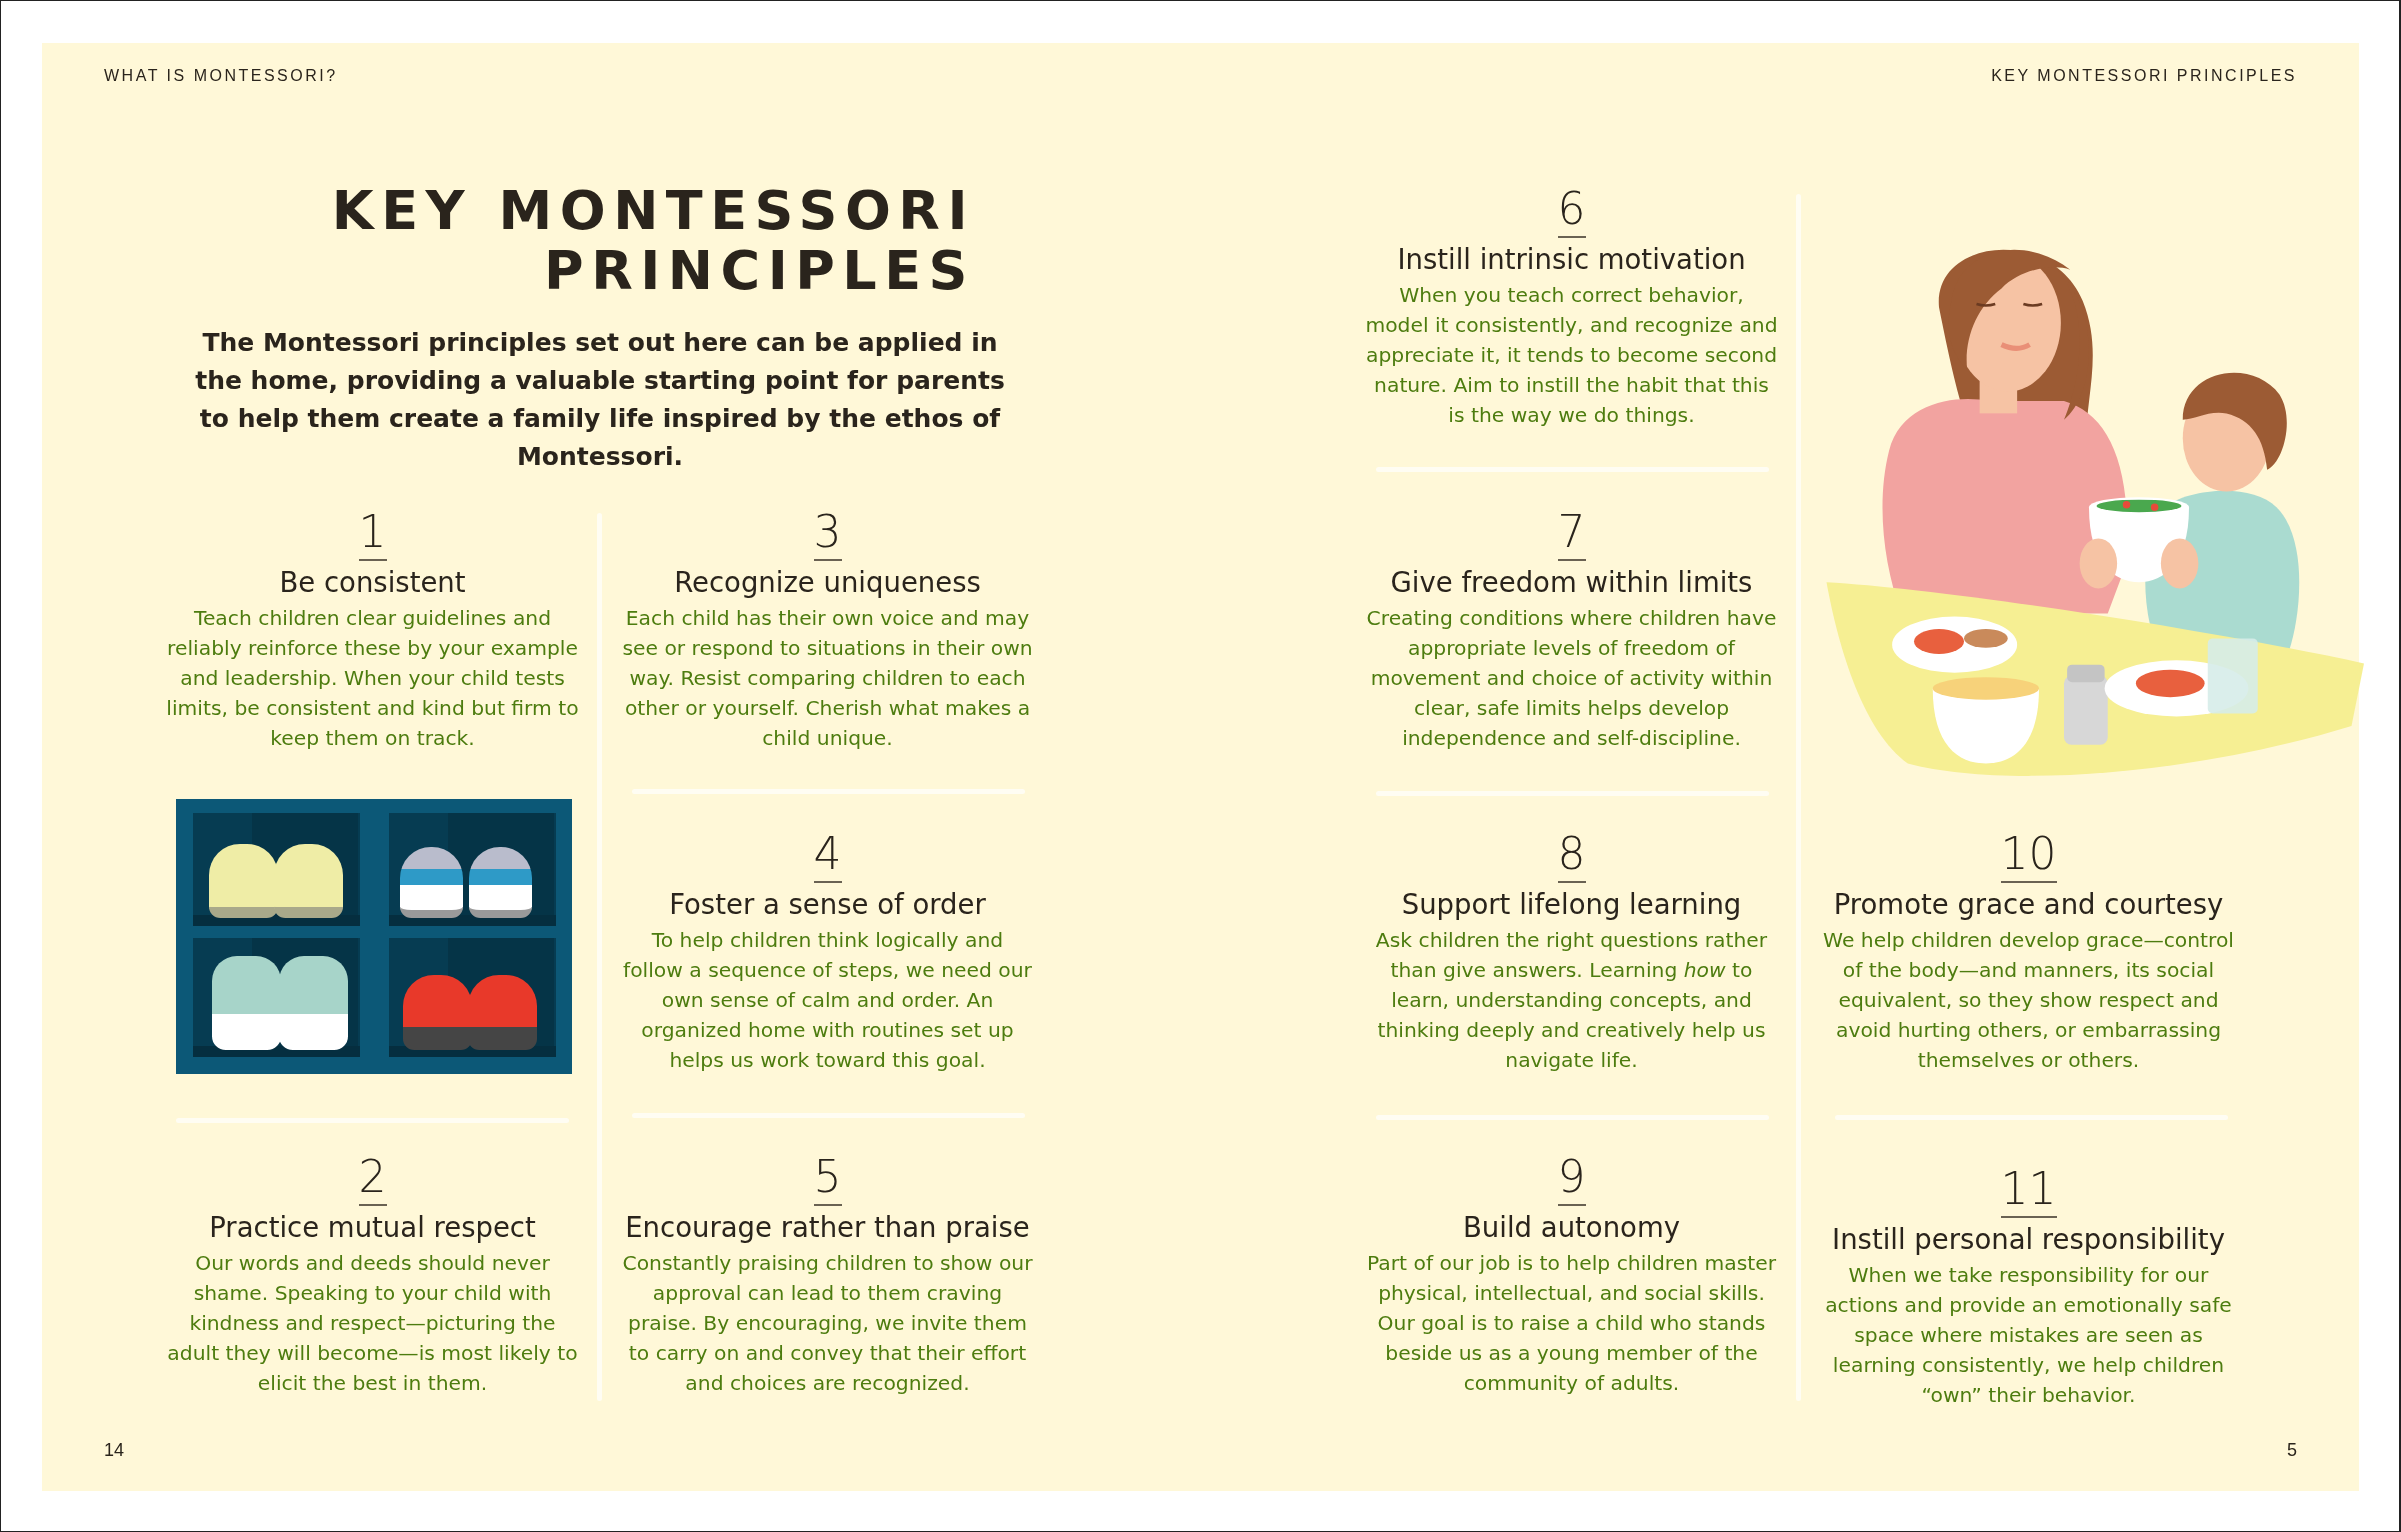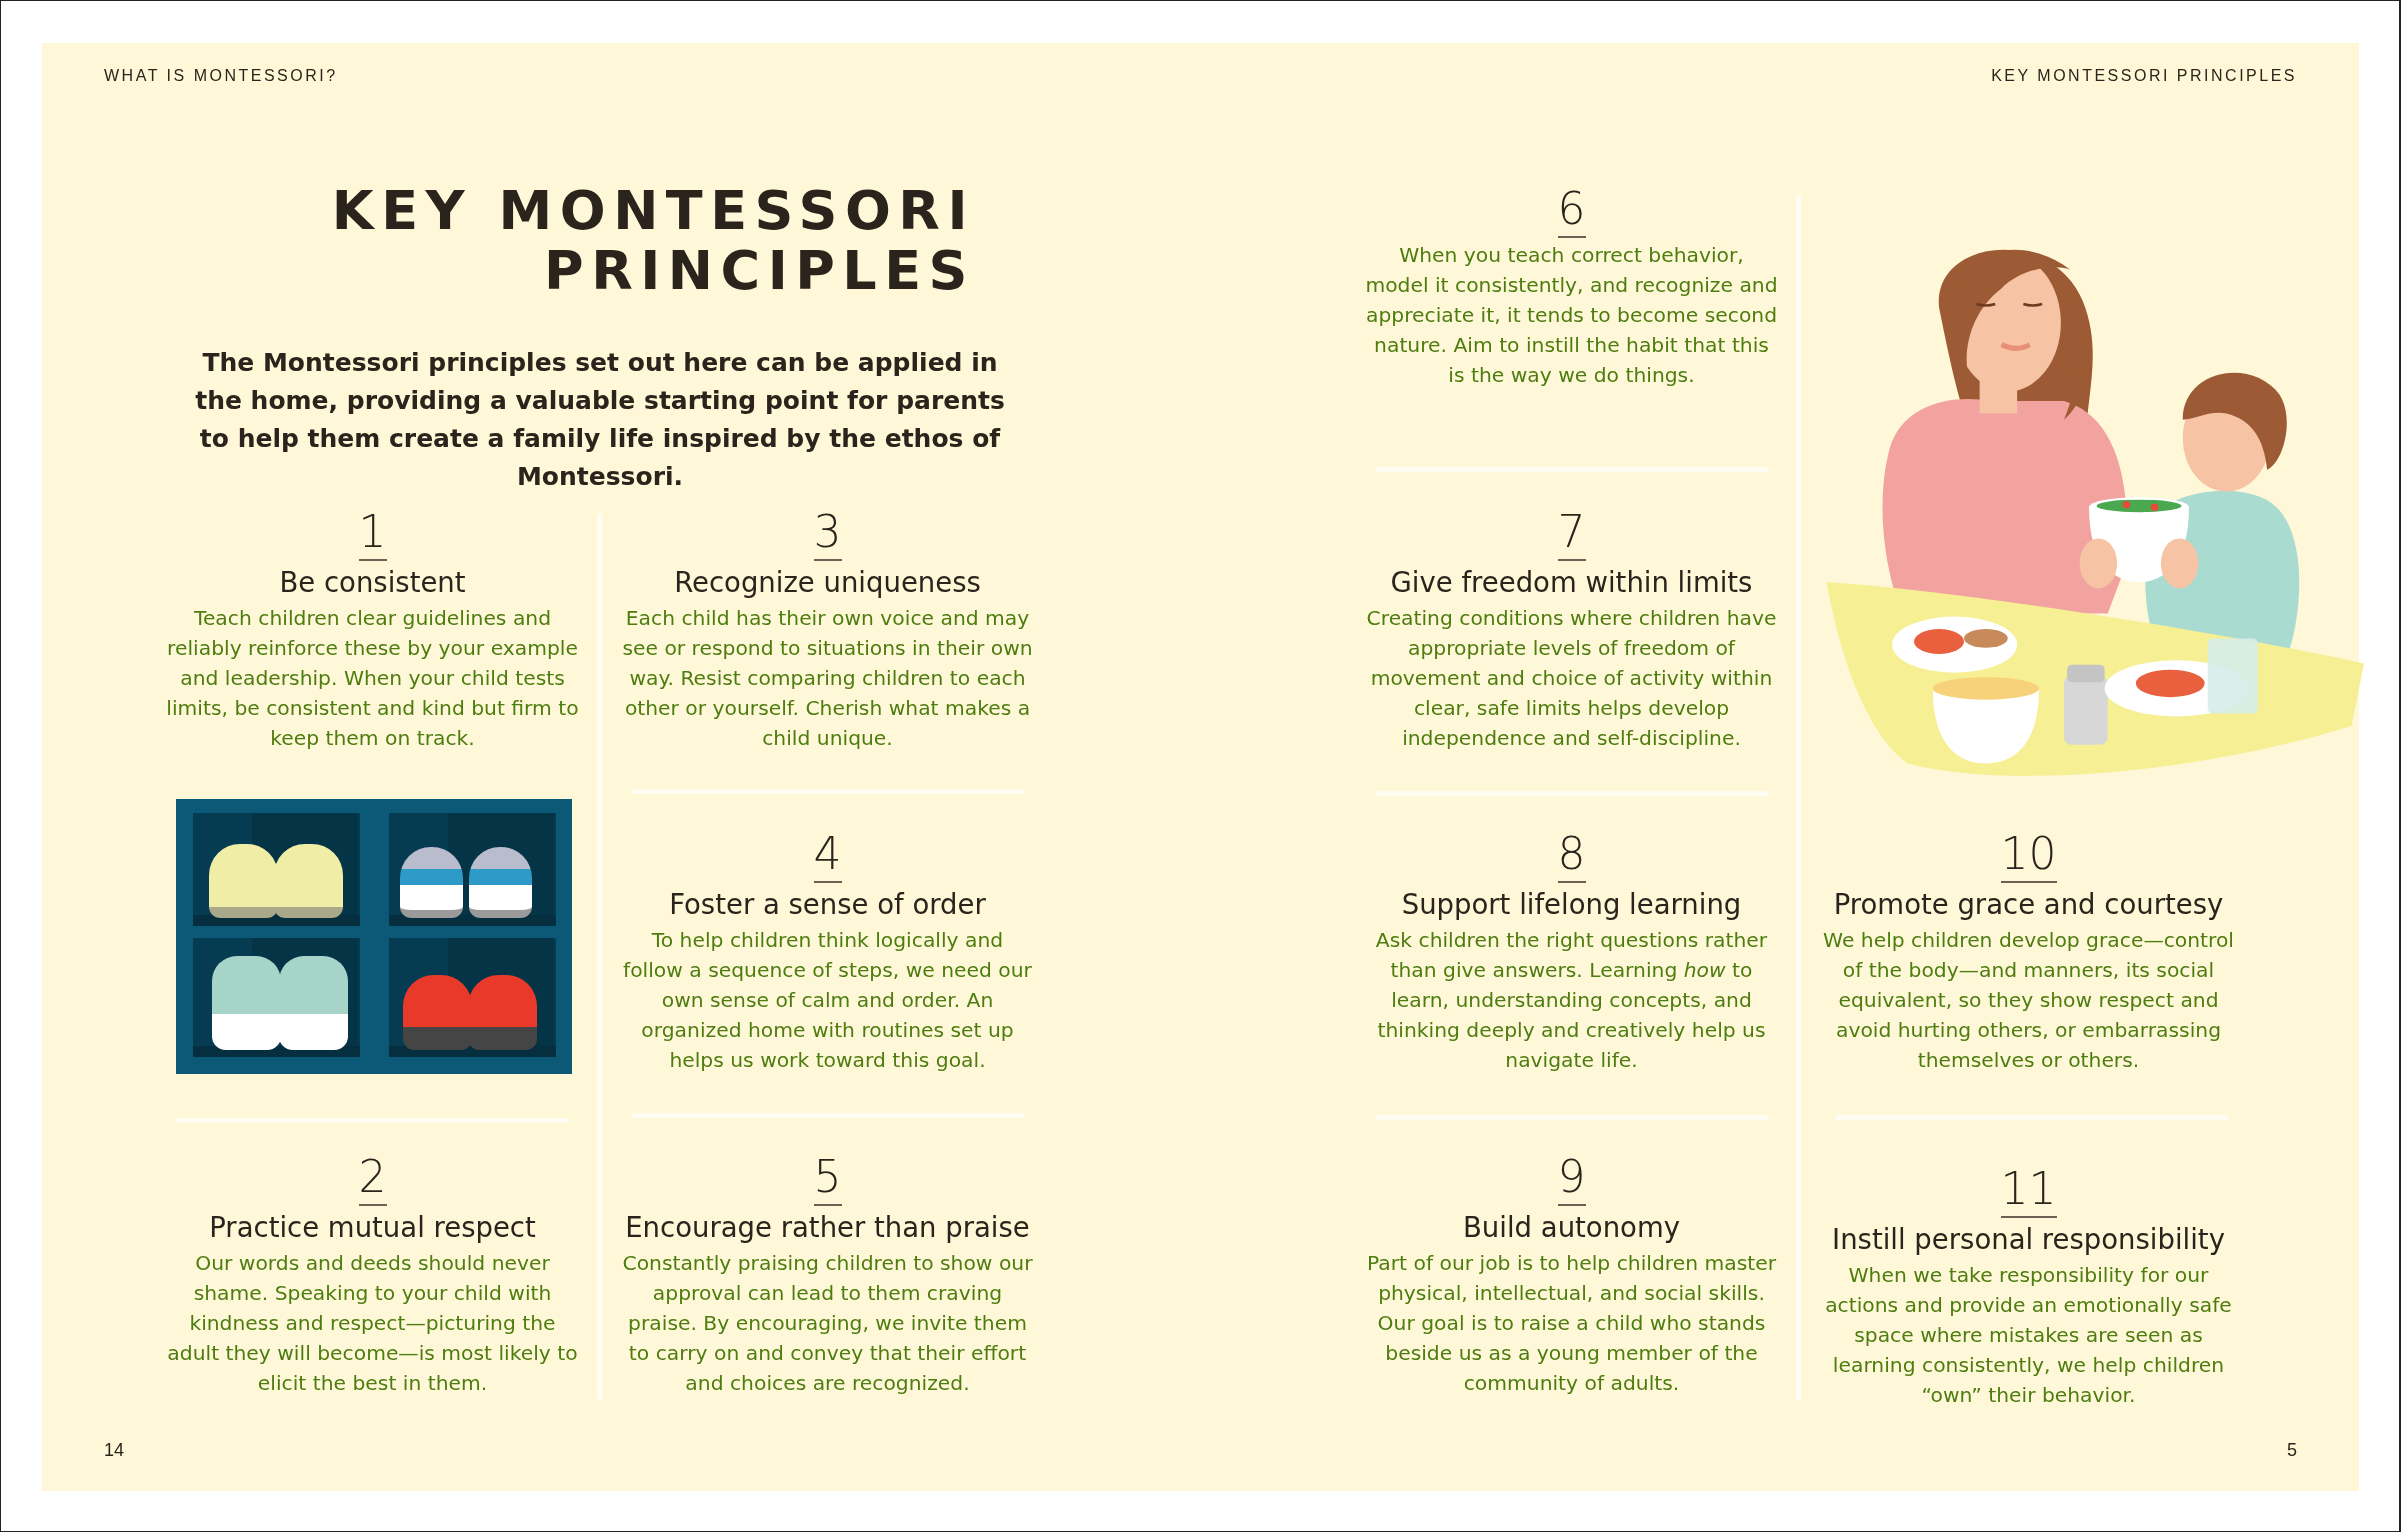--- a/index.html
+++ b/index.html
@@ -18,21 +18,21 @@
   .running-head.left { left:104px; }
   .running-head.right { right:104px; text-align:right; }
 
   .folio { position:absolute; top:1440px; font-size:18px; color:#2a241c; }
   .folio.left { left:104px; }
   .folio.right { right:104px; }
 
   .title { position:absolute; left:225px; top:181px; width:750px; text-align:right;
     font-family:"DejaVu Sans", sans-serif; font-weight:bold; font-size:54px; letter-spacing:7.5px; line-height:60px; color:#2a241c; }
   .intro { position:absolute; left:181px; top:324px; width:838px; text-align:center;
-    font-family:"DejaVu Sans", sans-serif; font-weight:bold; font-size:25px; line-height:38px; color:#2a241c;margin-top:20px; }
+    font-family:"DejaVu Sans", sans-serif; font-weight:bold; font-size:25px; line-height:38px; color:#2a241c; }
 
   .principle { position:absolute; width:413px; text-align:center; }
   .principle .num { display:inline-block; font-family:"DejaVu Sans", sans-serif; font-weight:300; font-size:44px; line-height:49px; color:#2a241c; padding-bottom:2.5px; border-bottom:2.5px solid #6a6252; }
   .principle .head { font-family:"DejaVu Sans", sans-serif; font-size:27.5px; line-height:36px; margin-top:3.8px; color:#2a241c; }
   .principle .body { font-family:"DejaVu Sans", sans-serif; font-size:20.3px; line-height:30px; color:#4d7c0f; margin-top:2.5px; }
   .principle .body em { }
 
   .vrule { position:absolute; width:5px; background:#fffdf3; border-radius:2.5px; }
   .hrule { position:absolute; height:5px; background:#fffdf3; border-radius:2.5px; }
 
@@ -128,20 +128,21 @@
 </div>
 
 <div class="principle" style="left:621px; top:1152px;">
   <div class="num">5</div>
   <div class="head">Encourage rather than praise</div>
   <div class="body">Constantly praising children to show our approval can lead to them craving praise. By encouraging, we invite them to carry on and convey that their effort and choices are recognized.</div>
 </div>
 
 <div class="principle" style="left:1365px; top:184px;">
   <div class="num">6</div>
+  <div class="head">Instill intrinsic motivation</div>
   <div class="body">When you teach correct behavior, model it consistently, and recognize and appreciate it, it tends to become second nature. Aim to instill the habit that this is the way we do things.</div>
 </div>
 
 <div class="principle" style="left:1365px; top:507px;">
   <div class="num">7</div>
   <div class="head">Give freedom within limits</div>
   <div class="body">Creating conditions where children have appropriate levels of freedom of movement and choice of activity within clear, safe limits helps develop independence and self-discipline.</div>
 </div>
 
 <div class="principle" style="left:1365px; top:829px;">

